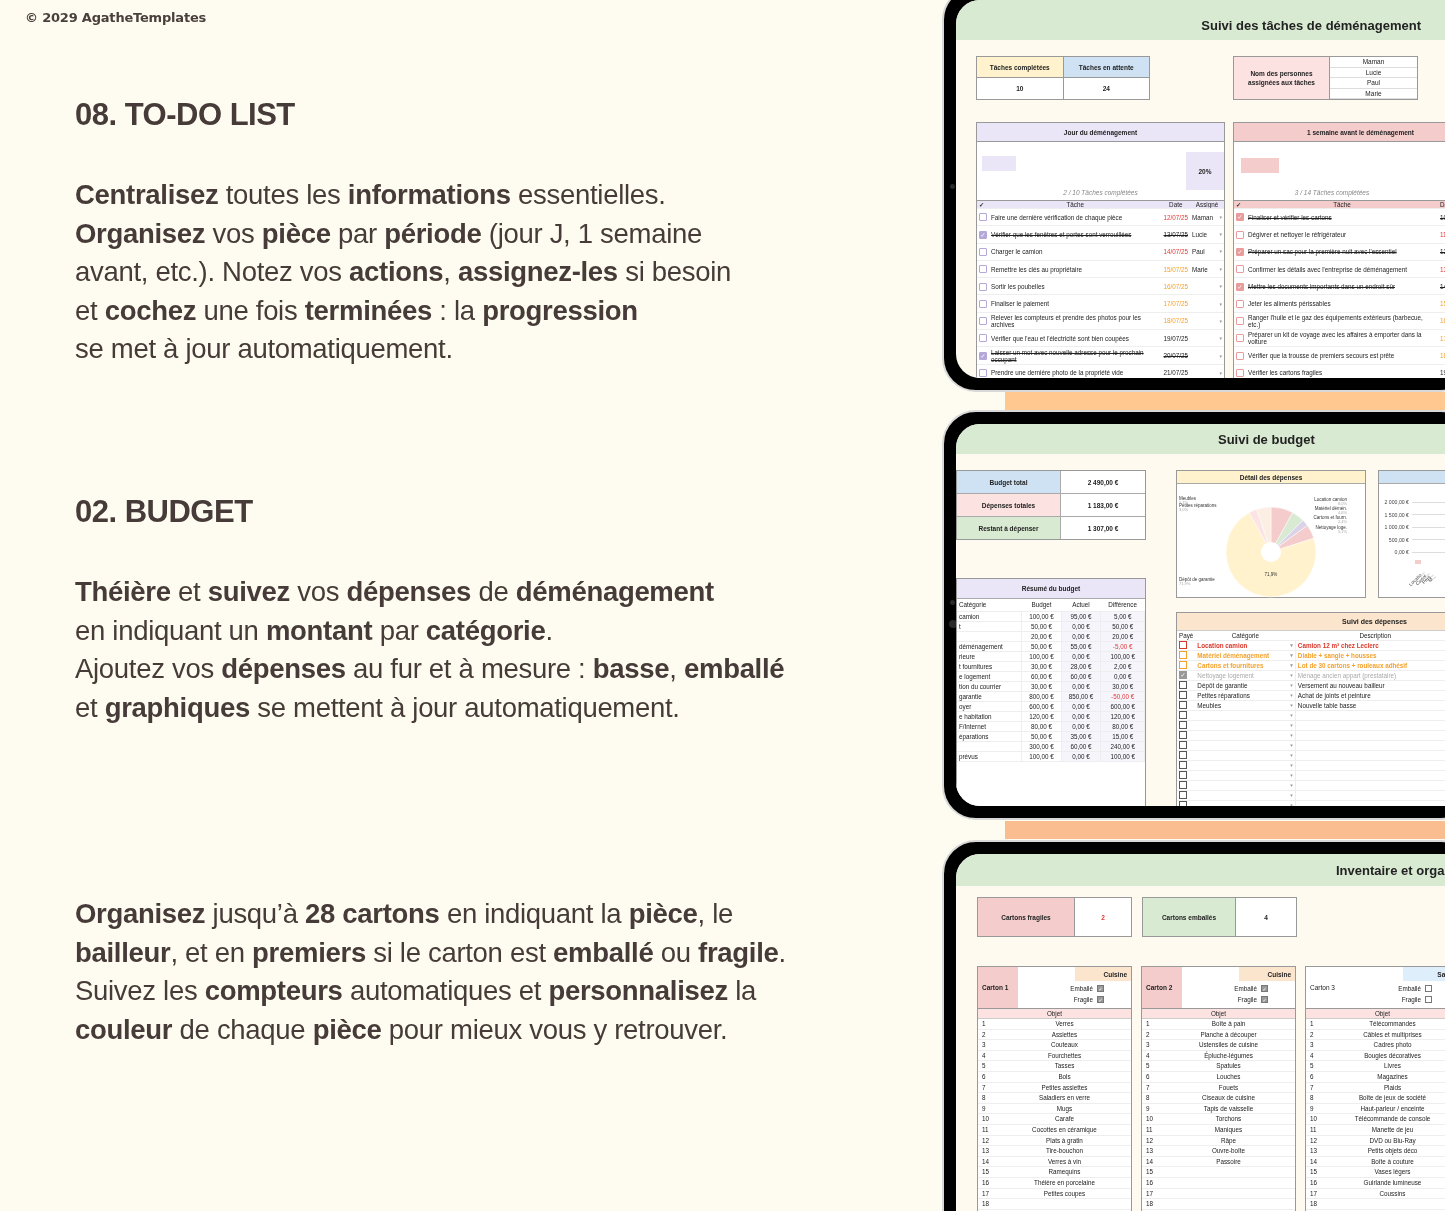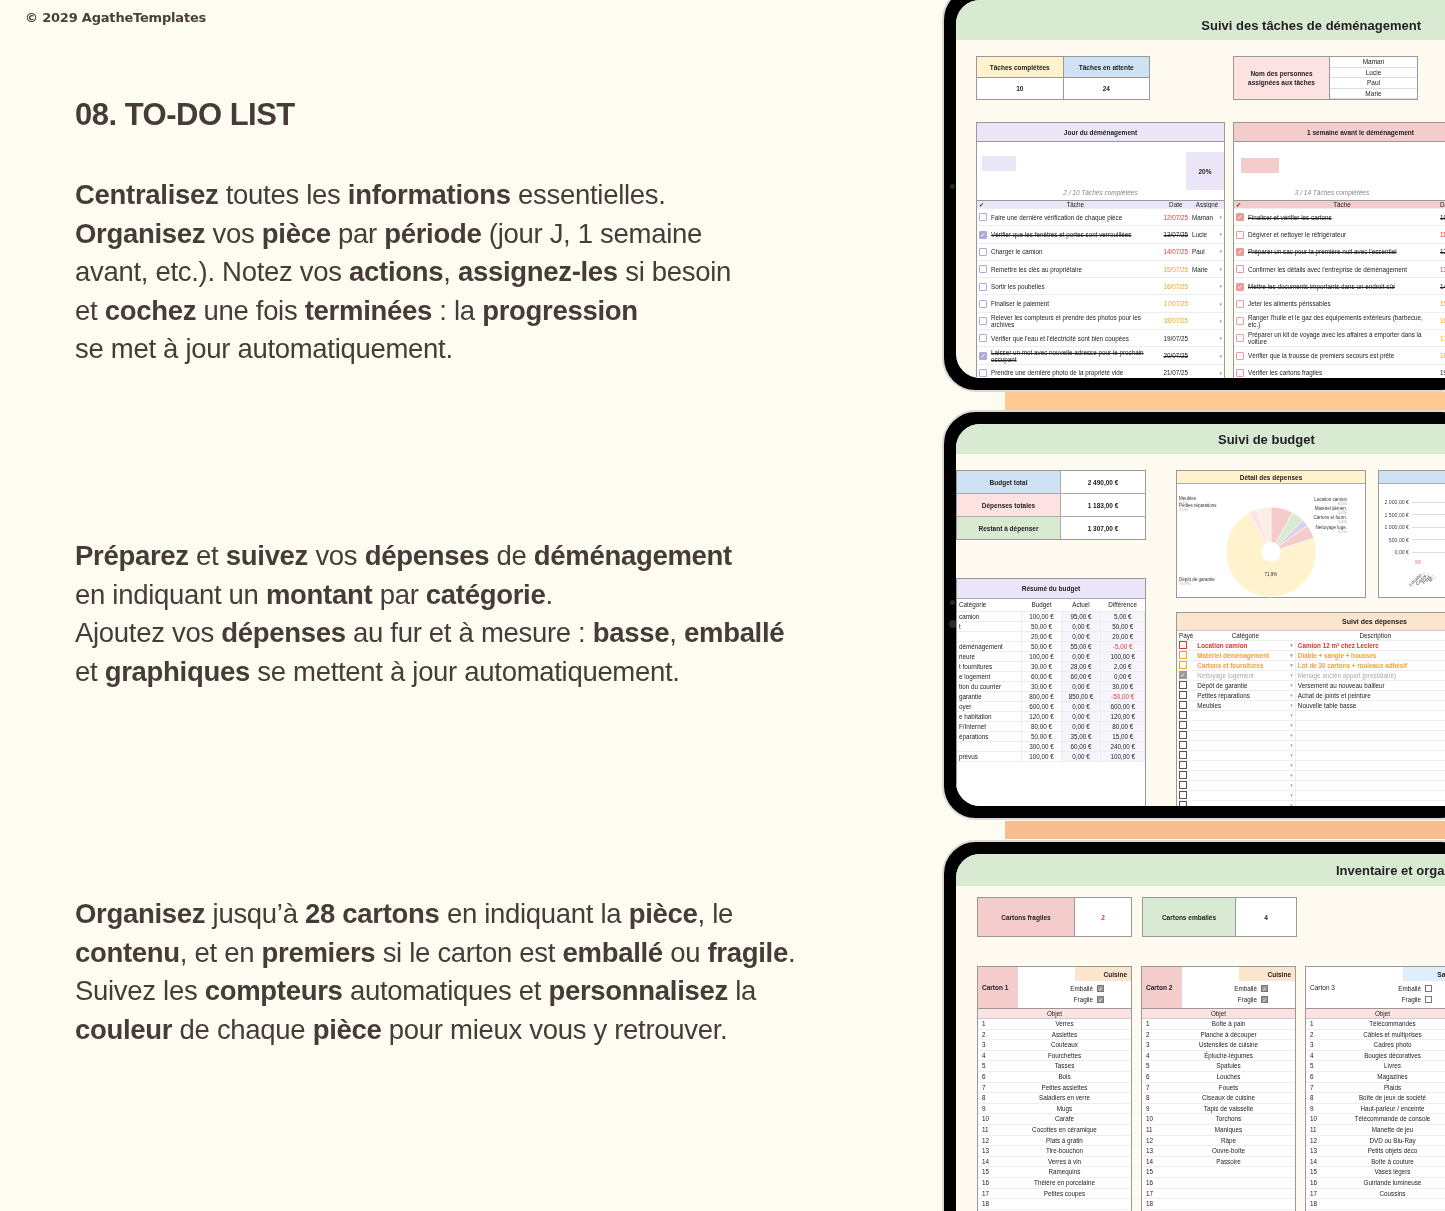--- a/index.html
+++ b/index.html
@@ -31,24 +31,25 @@
 </head>
 <body>
 
 <div class="copyright">© 2029 AgatheTemplates</div>
 
 <div class="section" style="top:97px">
   <h2>08. TO-DO LIST</h2>
   <p><b>Centralisez</b> toutes les <b>informations</b> essentielles.<br><b>Organisez</b> vos <b>pièce</b> par <b>période</b> (jour J, 1 semaine<br>avant, etc.). Notez vos <b>actions</b>, <b>assignez-les</b> si besoin<br>et <b>cochez</b> une fois <b>terminées</b> : la <b>progression</b><br>se met à jour automatiquement.</p>
 </div>
 <div class="section" style="top:494px">
-  <p><b>Préparez</b> et <b>suivez</b> vos <b>dépenses</b> de <b>déménagement</b><br>en indiquant un <b>montant</b> par <b>catégorie</b>.<br>Ajoutez vos <b>dépenses</b> au fur et à mesure : <b>basse</b>, <b>emballé</b><br>et <b>graphiques</b> se mettent à jour automatiquement.</p>
+  <h2>02. BUDGET</h2>
+  <p><b>Théière</b> et <b>suivez</b> vos <b>dépenses</b> de <b>déménagement</b><br>en indiquant un <b>montant</b> par <b>catégorie</b>.<br>Ajoutez vos <b>dépenses</b> au fur et à mesure : <b>basse</b>, <b>emballé</b><br>et <b>graphiques</b> se mettent à jour automatiquement.</p>
 </div>
 <div class="section" style="top:852px">
-  <p><b>Organisez</b> jusqu’à <b>28 cartons</b> en indiquant la <b>pièce</b>, le<br><b>contenu</b>, et en <b>premiers</b> si le carton est <b>emballé</b> ou <b>fragile</b>.<br>Suivez les <b>compteurs</b> automatiques et <b>personnalisez</b> la<br><b>couleur</b> de chaque <b>pièce</b> pour mieux vous y retrouver.</p>
+  <p><b>Organisez</b> jusqu’à <b>28 cartons</b> en indiquant la <b>pièce</b>, le<br><b>bailleur</b>, et en <b>premiers</b> si le carton est <b>emballé</b> ou <b>fragile</b>.<br>Suivez les <b>compteurs</b> automatiques et <b>personnalisez</b> la<br><b>couleur</b> de chaque <b>pièce</b> pour mieux vous y retrouver.</p>
 </div>
 
 <div class="tab-shadow" style="top:392px;background:#fec890"></div>
 <div class="tab-shadow" style="top:821px;background:#fabd90"></div>
 
 <div class="tablet" style="top:-14px;height:406px">
   <div class="cam" style="top:196px;width:5px;height:5px"></div>
   <div class="screen" id="todo-screen">
     <div class="hdr" style="height:40px;padding-top:10px;justify-content:flex-end;padding-right:40px">Suivi des tâches de déménagement</div>
 

